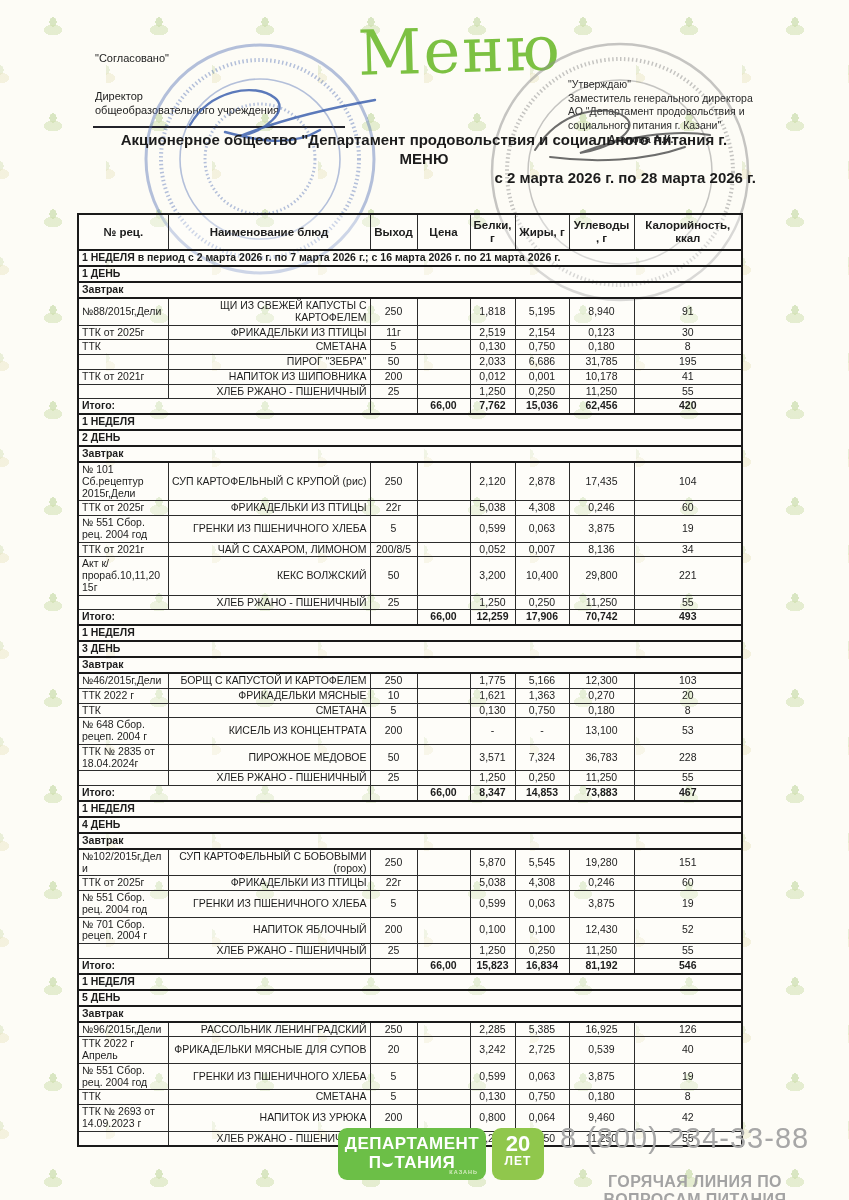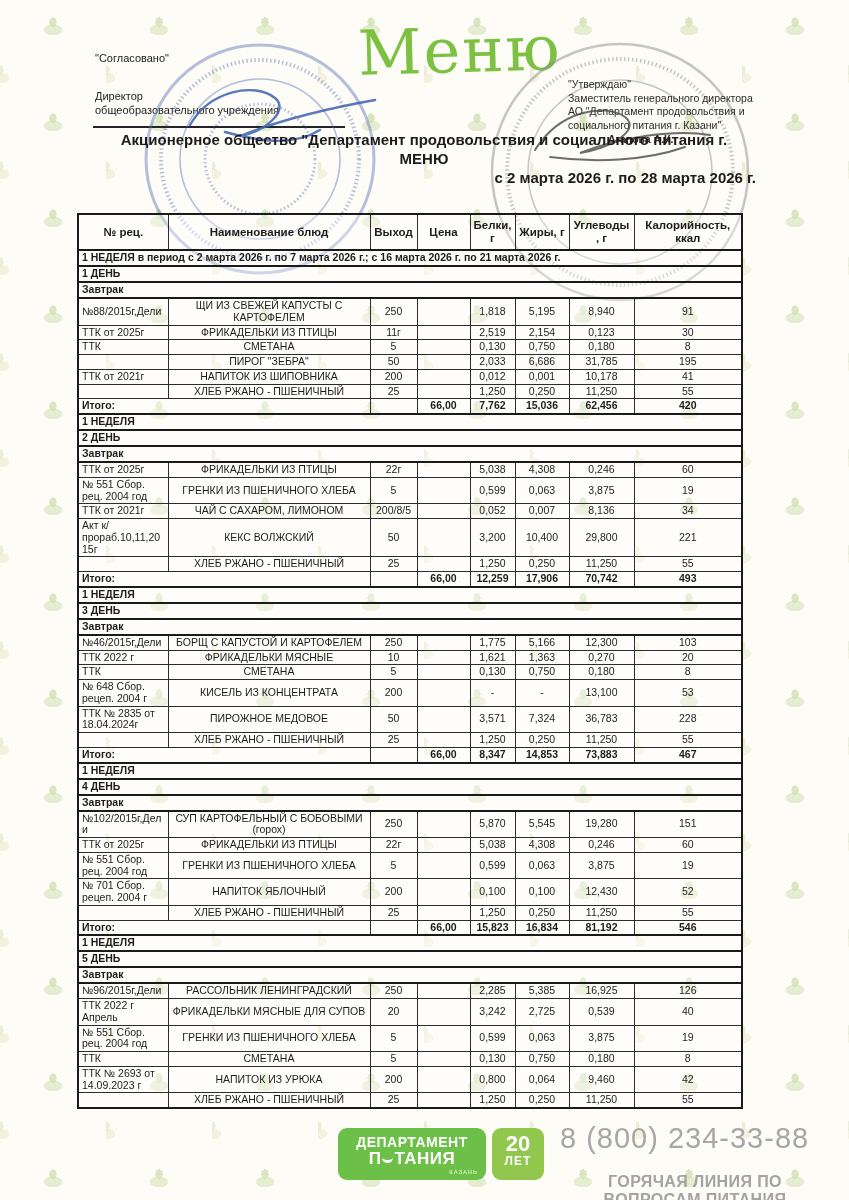--- a/index.html
+++ b/index.html
@@ -32,30 +32,30 @@
   
   .table-wrap{position:absolute;left:77px;top:213px;width:664px;}
   table.menu{border-collapse:collapse;table-layout:fixed;width:664px;background:rgba(255,255,255,.35);}
   table.menu td,table.menu th{
     border:1px solid #2c2c2c;padding:1px 3px;font-size:10.5px;line-height:1.12;
     vertical-align:middle;overflow:hidden;word-break:break-word;
   }
   table.menu{border:2px solid #1a1a1a;}
   table.menu th{font-weight:bold;font-size:11.5px;text-align:center;height:32px;border-bottom:2px solid #1a1a1a;}
   td.rec{font-size:7.5px;line-height:1.15;text-align:left;padding:0 2px;}
-  td.name{text-align:center;font-size:10px;}
+  td.name{text-align:right;font-size:10px;}
   td.ctr{text-align:center;font-size:10.5px;}
   tr.band td{font-weight:bold;font-size:10.5px;text-align:left;padding:0 3px;
     border-top:2px solid #1a1a1a;border-bottom:2px solid #1a1a1a;height:14px;margin-top:9px;}
   tr.totals td{font-weight:bold;}
   td.totals-label{font-size:10.5px;padding-right:6px;}
   
   .logo-box{position:absolute;left:338px;top:1128px;width:148px;height:52px;background:#6cbf47;
     border-radius:9px;color:#fff;font-weight:bold;text-align:center;line-height:1.1;padding-top:7px;box-sizing:border-box;}
-  .logo-box .l1{font-size:14px;letter-spacing:.5px;}
+  .logo-box .l1{font-size:17px;letter-spacing:.5px;}
   .logo-box .l2{font-size:17px;letter-spacing:.5px;}
   .logo-box .city{position:absolute;right:8px;bottom:5px;font-size:5.5px;letter-spacing:1px;color:#d7ecc4;}
   .smile{display:inline-block;width:11px;height:8px;border-bottom:3.5px solid #fff;border-radius:0 0 11px 11px;margin:0 1px 1px 1px;}
   .badge-box{position:absolute;left:492px;top:1128px;width:52px;height:52px;background:#90c74c;
     border-radius:9px;color:#fff;font-weight:bold;text-align:center;box-sizing:border-box;padding-top:5px;}
   .badge-box .b1{font-size:22px;line-height:1;}
   .badge-box .b2{font-size:12px;line-height:1.1;letter-spacing:1px;}
   .phone{position:absolute;left:560px;top:1122px;width:270px;
     font-size:29px;font-weight:normal;color:#a7a7a7;letter-spacing:1px;}
   .hotline{position:absolute;left:560px;top:1156px;width:270px;text-align:center;
@@ -213,20 +213,30 @@
           <tr class="band">
             <td class="" colspan="8">1 НЕДЕЛЯ</td>
           </tr>
           <tr class="band">
             <td class="" colspan="8">2 ДЕНЬ</td>
           </tr>
           <tr class="band">
             <td class="" colspan="8">Завтрак</td>
           </tr>
           <tr>
+            <td class="rec">№ 101  Сб.рецептур 2015г,Дели</td>
+            <td class="name">СУП КАРТОФЕЛЬНЫЙ С КРУПОЙ (рис)</td>
+            <td class="ctr">250</td>
+            <td class="ctr"></td>
+            <td class="ctr">2,120</td>
+            <td class="ctr">2,878</td>
+            <td class="ctr">17,435</td>
+            <td class="ctr">104</td>
+          </tr>
+          <tr>
             <td class="rec">ТТК от 2025г</td>
             <td class="name">ФРИКАДЕЛЬКИ ИЗ ПТИЦЫ</td>
             <td class="ctr">22г</td>
             <td class="ctr"></td>
             <td class="ctr">5,038</td>
             <td class="ctr">4,308</td>
             <td class="ctr">0,246</td>
             <td class="ctr">60</td>
           </tr>
           <tr>

